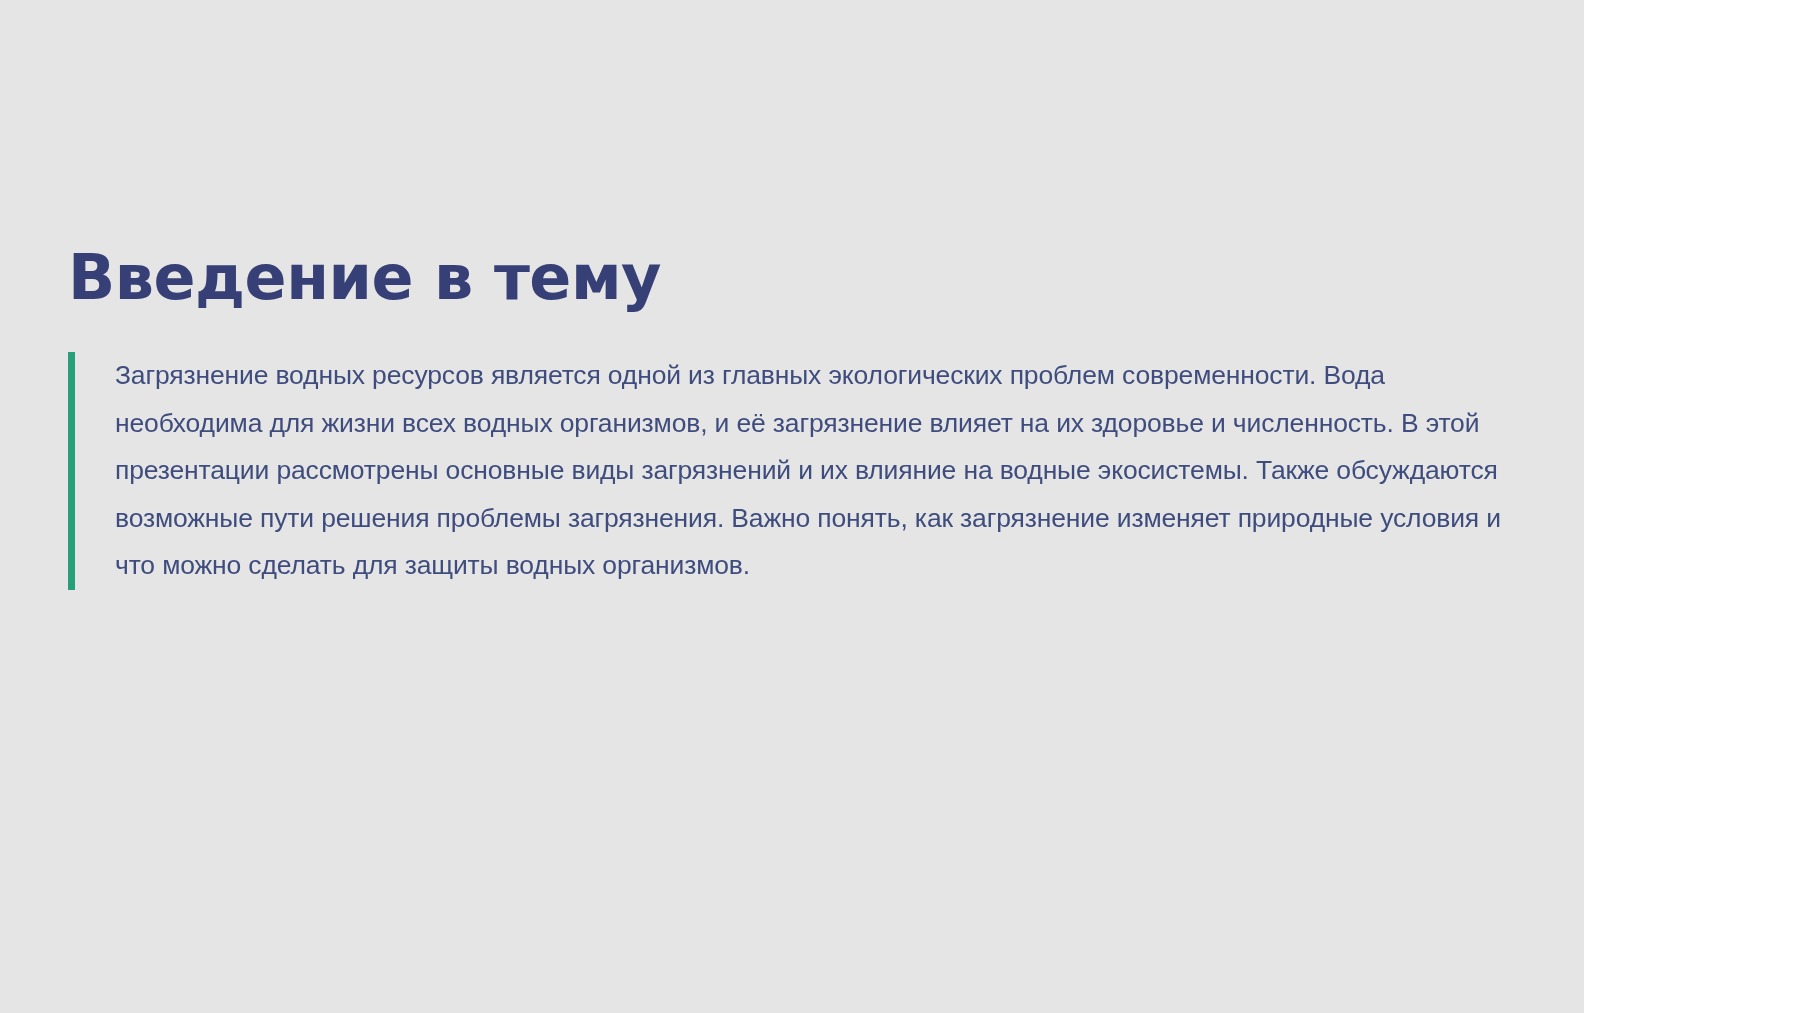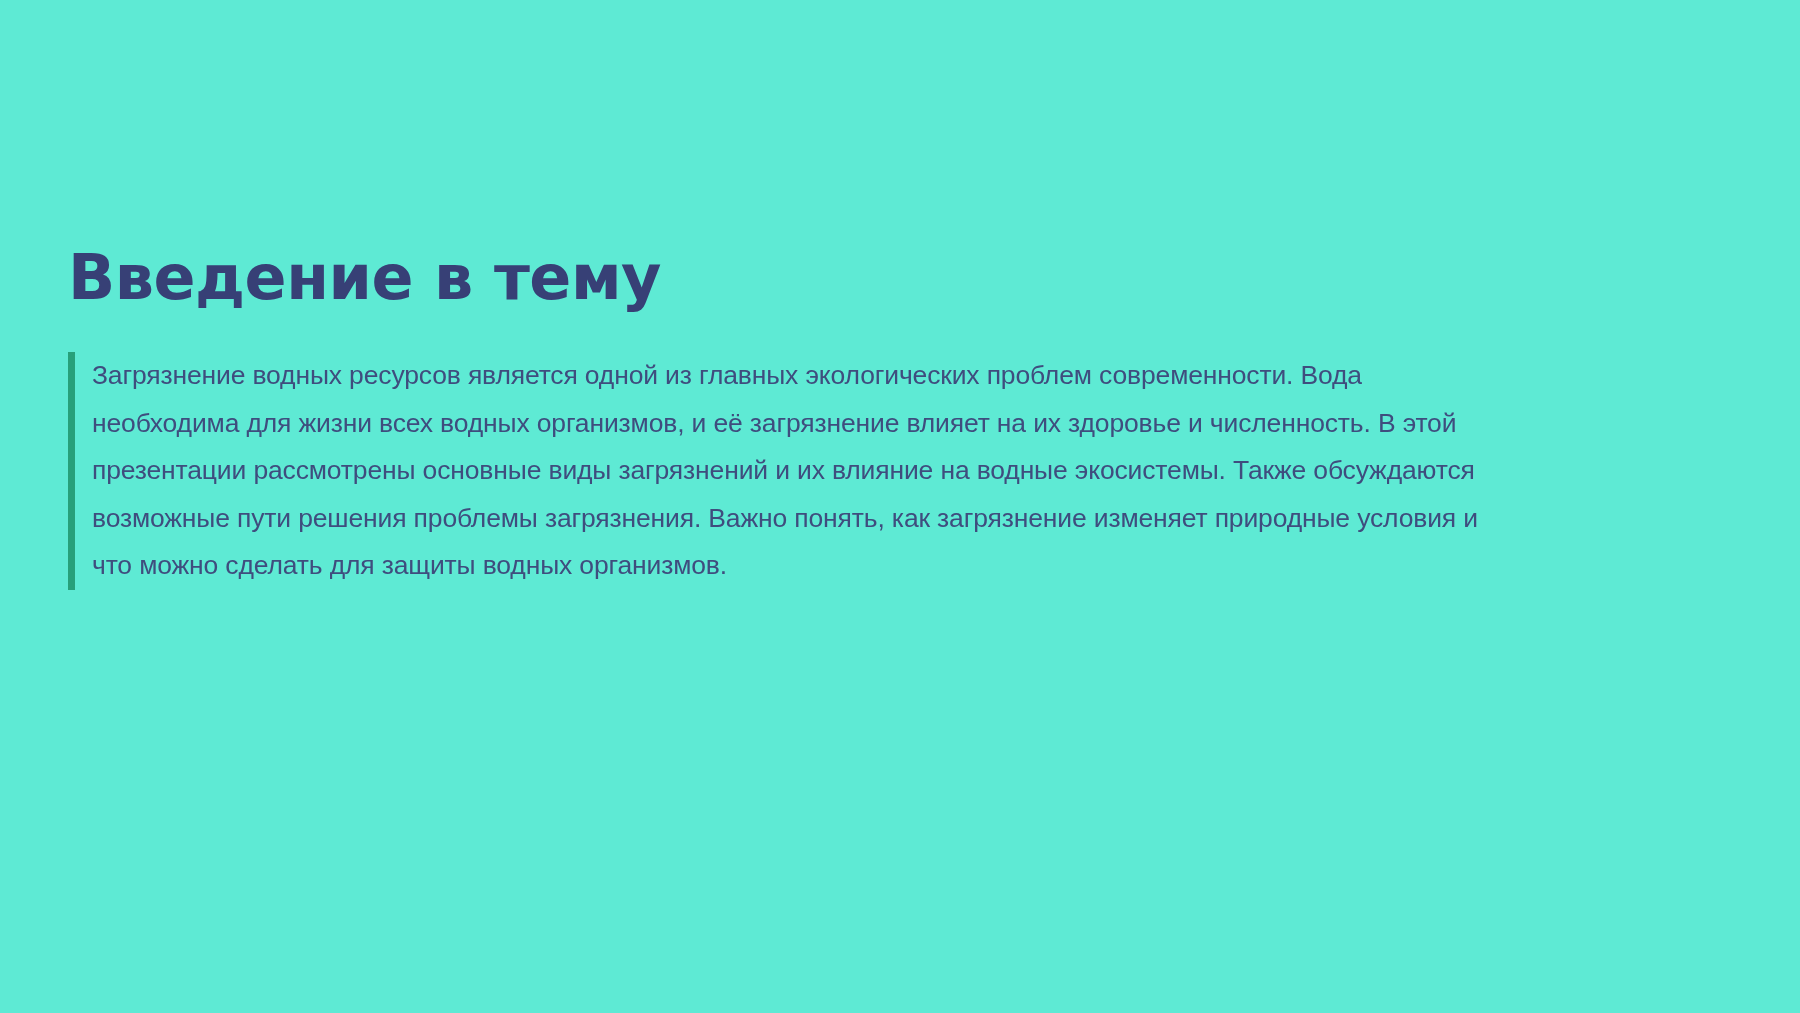--- a/index.html
+++ b/index.html
@@ -10,23 +10,23 @@
   body {
     width: 1800px;
     height: 1013px;
     background: #ffffff;
     font-family: "Liberation Sans", sans-serif;
     overflow: hidden;
   }
 
   .slide {
     position: relative;
-    width: 1800px;
+    width: 1584px;
     height: 1013px;
-    background: #5eead4;
+    background: #e5e5e5;
     box-sizing: border-box;
   }
 
   .content-area {
     position: absolute;
     left: 68px;
     top: 245px;
     width: 1660px;
   }
 
@@ -37,21 +37,21 @@
     line-height: 1.05;
     letter-spacing: -0.5px;
     color: #374076;
     margin: 0 0 42px 0;
     padding: 0;
     white-space: nowrap;
   }
 
   .body-block {
     position: relative;
-    padding-left: 24px;
+    padding-left: 47px;
     box-sizing: border-box;
   }
 
   .accent-bar {
     position: absolute;
     left: 0;
     top: 0;
     width: 7px;
     height: 100%;
     background: #27a07a;

